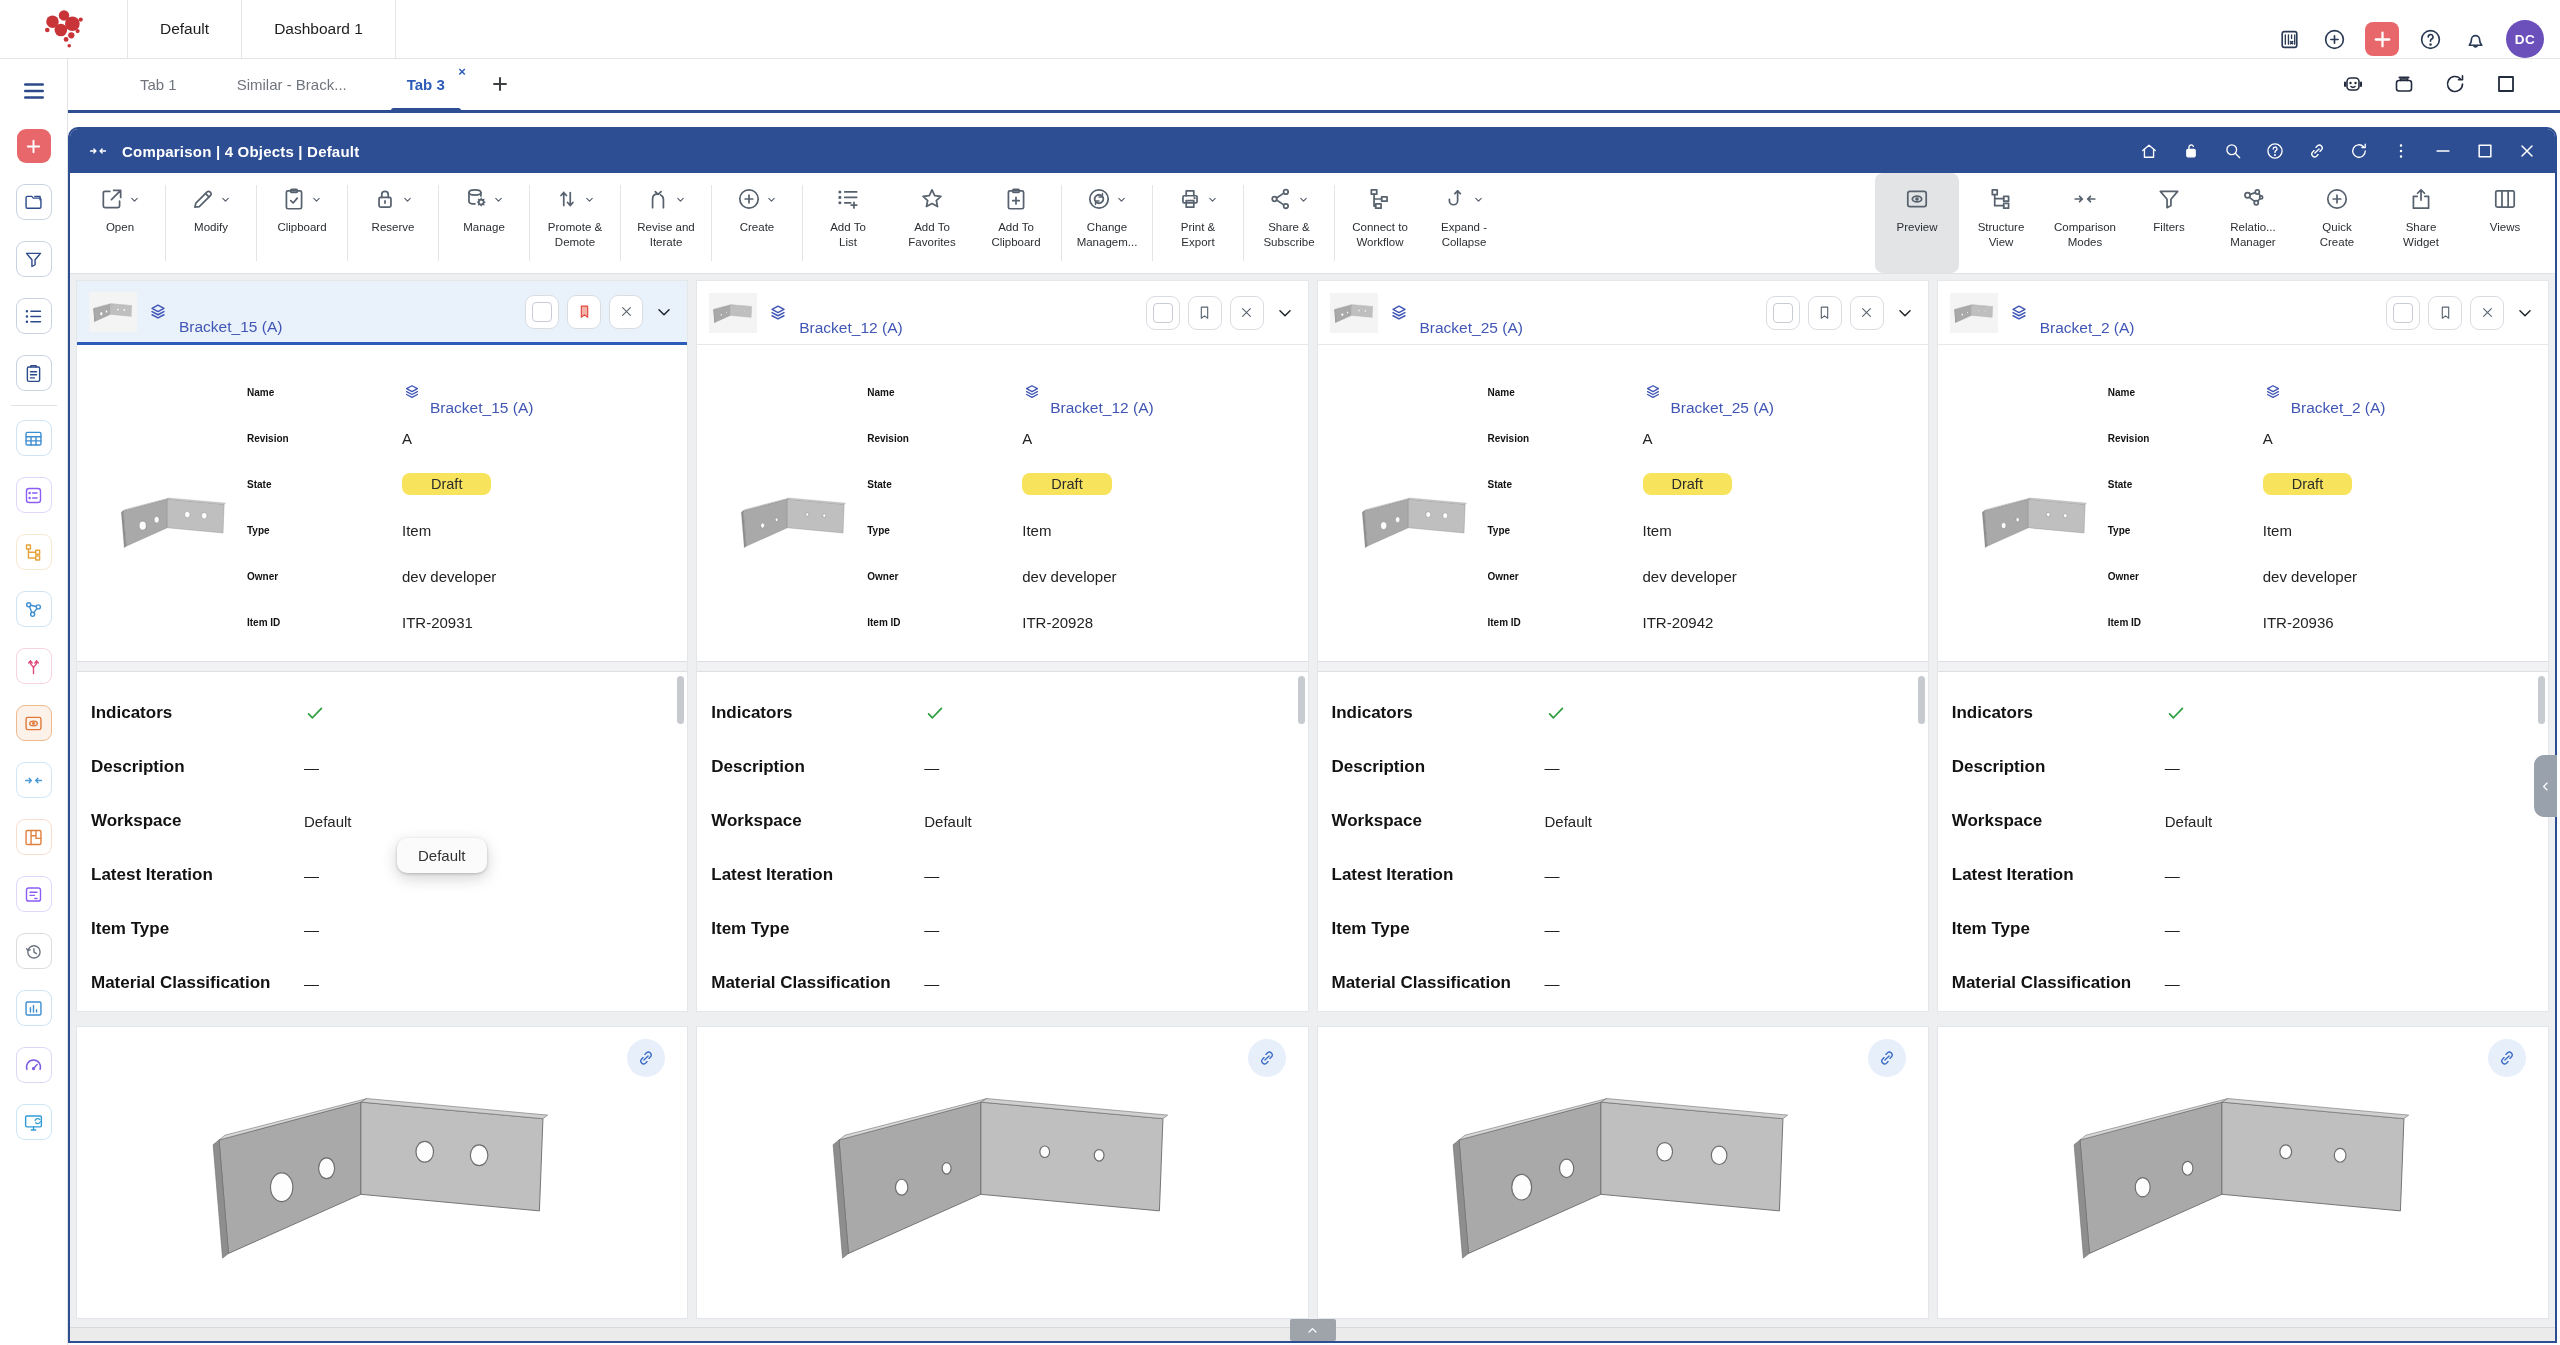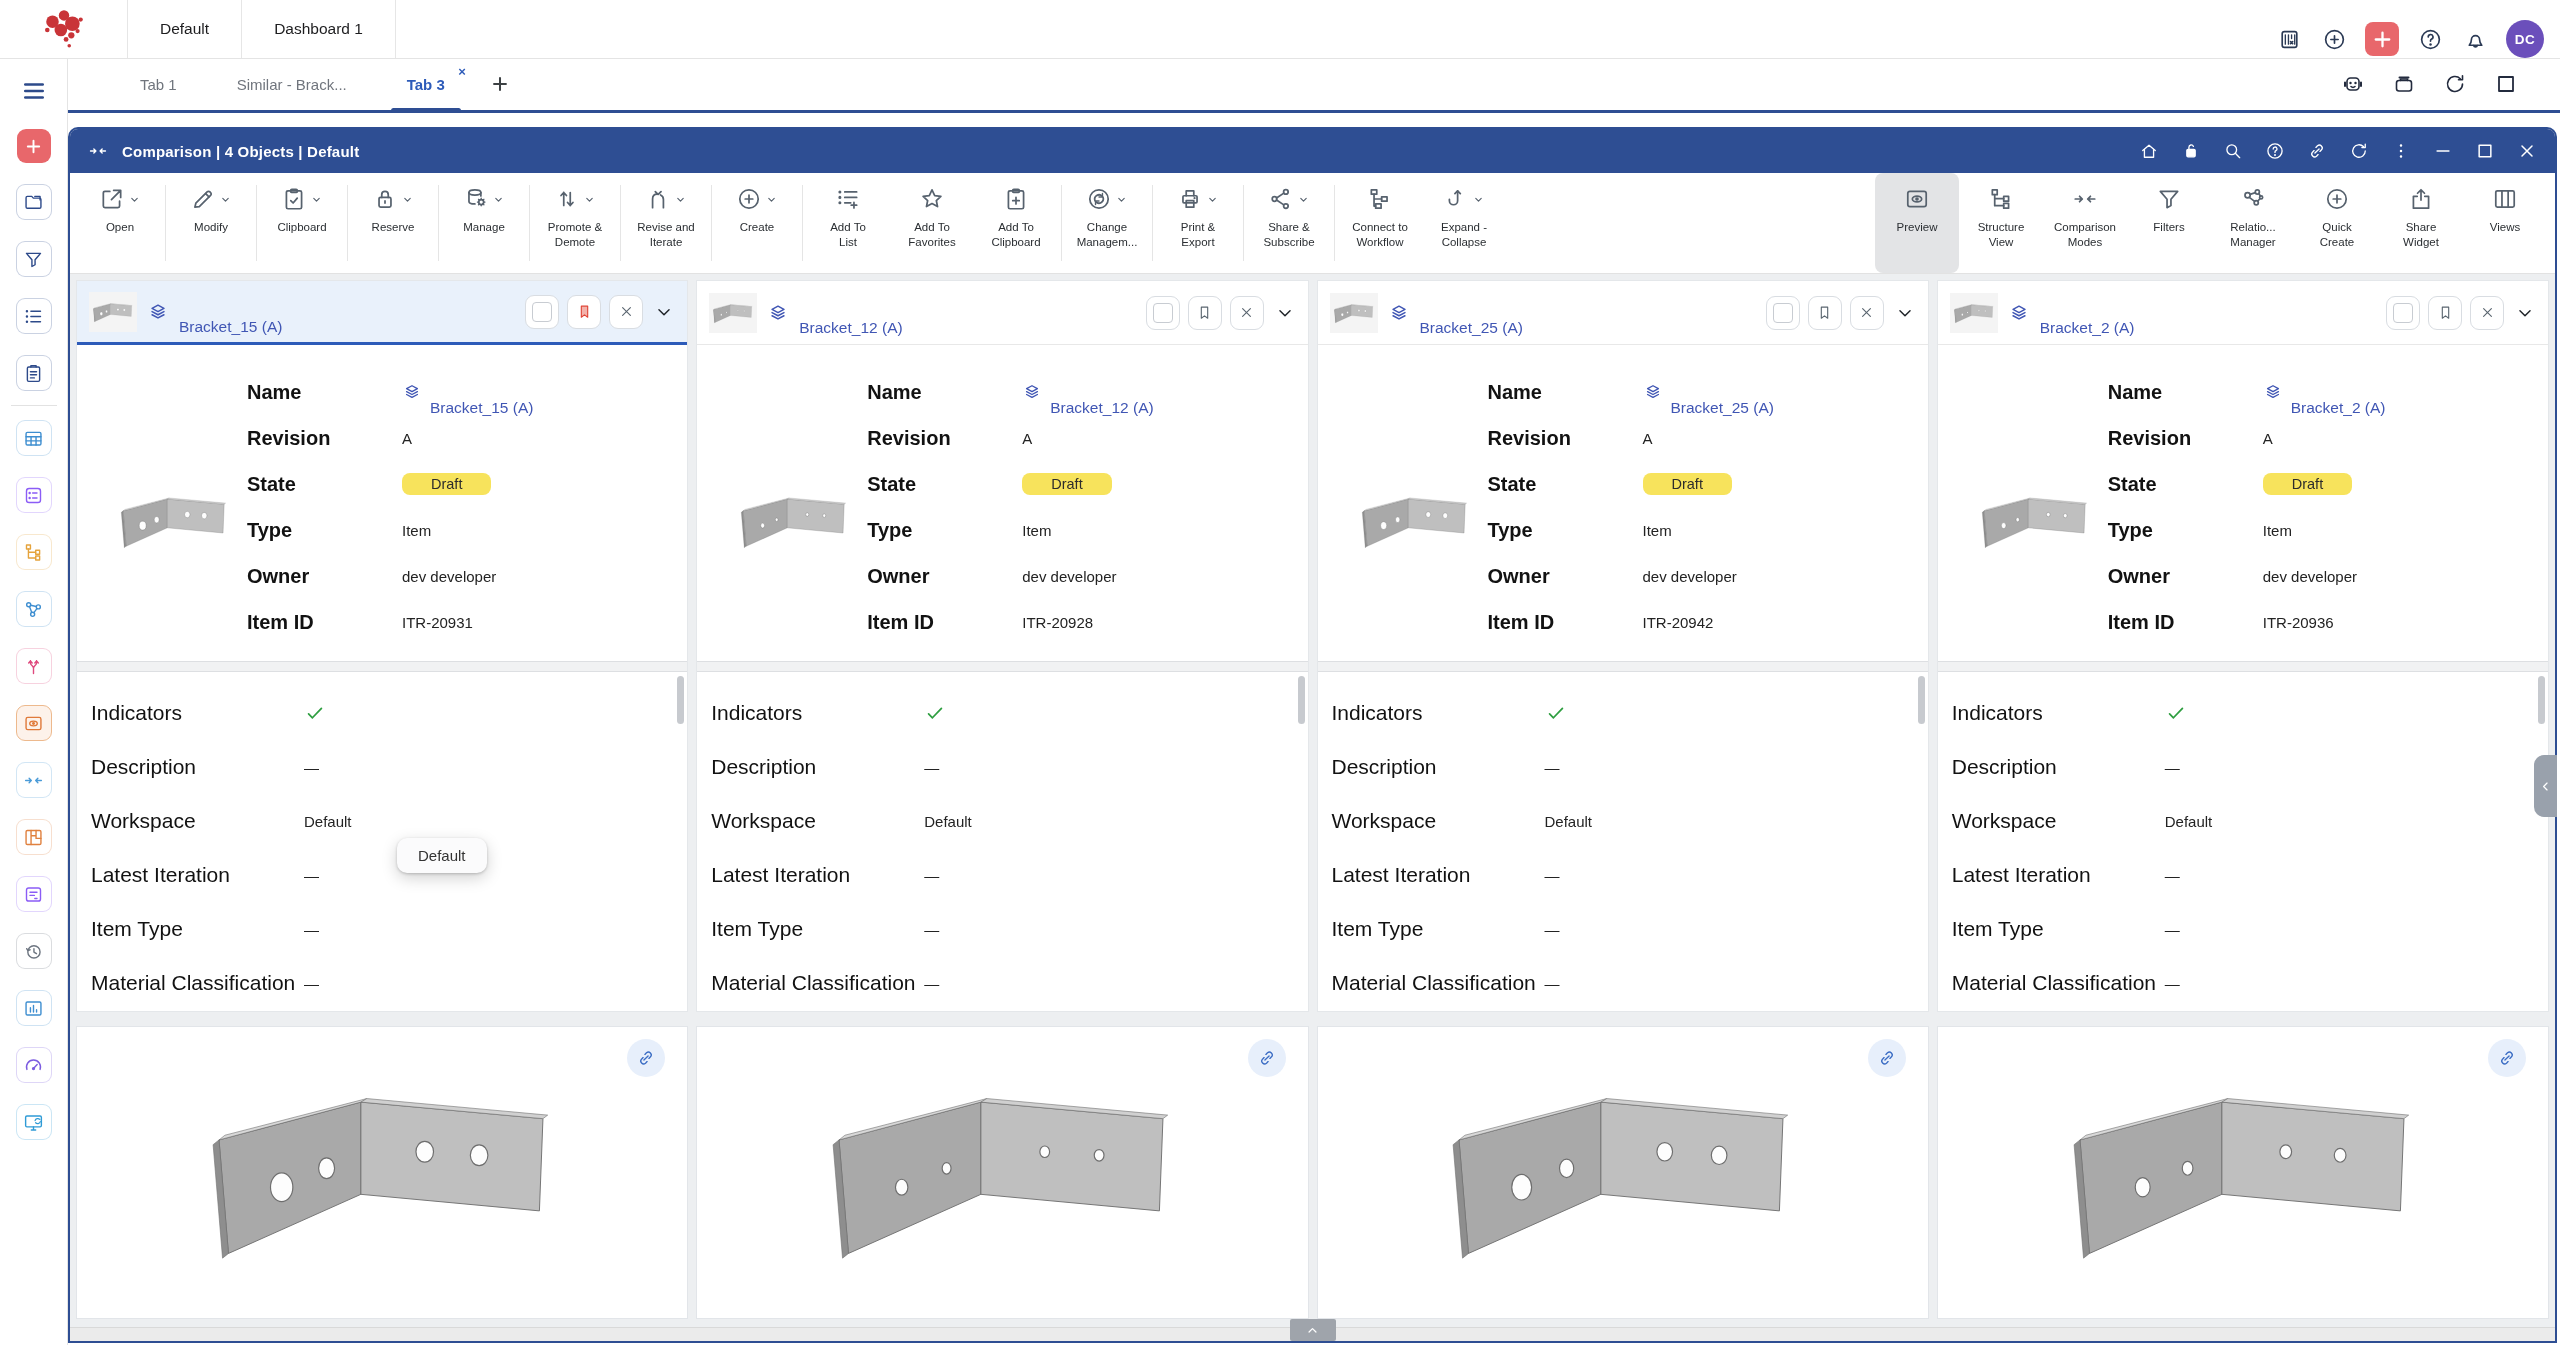--- a/index.html
+++ b/index.html
@@ -98,29 +98,29 @@
   .cbx{width:18px;height:18px;border:1.6px solid #c8ccd2;border-radius:4px;background:#fff;}
   .hbtn.bm-on{color:#e04437;}
   .hbtn.bm-on .svgi path{fill:#f3b1aa;}
   .hchev{color:#1f2328;cursor:pointer;display:flex;margin-left:2px;}
   .hchev .svgi{width:22px;height:22px;}
 
   .card-info{position:relative;height:316px;flex:none;padding:24px 20px 0 170px;box-sizing:border-box;}
   .info-thumb{position:absolute;left:38px;top:140px;width:118px;}
   .info-thumb svg{width:118px;height:72px;}
   .info-row{display:flex;align-items:center;height:46px;}
-  .info-label{width:155px;font-weight:bold;font-size:20px;color:#121212;flex:none;}
+  .info-label{width:155px;font-weight:bold;font-size:10px;color:#121212;flex:none;}
   .info-value{font-size:15px;color:#232323;display:flex;align-items:center;gap:8px;}
   .badge{background:#f7e35c;border-radius:8px;padding:3px 29px;font-size:14.5px;color:#2c2c2c;}
   .svgi.check{width:22px;height:22px;color:#2e9e40;}
 
   .card-sep{height:9px;flex:none;background:#f1f2f3;border-top:1px solid #dddfe2;border-bottom:1px solid #dddfe2;}
   .card-lower{position:relative;flex:1;padding:14px 16px 0 14px;box-sizing:border-box;}
   .lower-row{display:flex;align-items:center;height:54px;}
-  .lower-label{width:213px;font-weight:normal;font-size:21px;color:#121212;flex:none;}
+  .lower-label{width:213px;font-weight:bold;font-size:17px;color:#121212;flex:none;}
   .lower-value{font-size:15px;color:#232323;display:flex;align-items:center;}
   .vthumb{position:absolute;right:3px;top:4px;width:7px;height:48px;background:#c7cacf;border-radius:4px;cursor:pointer;}
   .tooltip{position:absolute;left:320px;top:166px;background:#fbfbfc;border-radius:10px;padding:9px 21px;
            font-size:15px;color:#333;box-shadow:0 1px 3px rgba(0,0,0,.2),0 5px 16px rgba(0,0,0,.18);z-index:5;}
 
   .preview-pane{flex:1;margin-top:14px;background:#fff;border:1px solid #e2e5e9;position:relative;
                 display:flex;align-items:center;justify-content:center;min-height:0;}
   .link-btn{position:absolute;right:22px;top:12px;width:38px;height:38px;border-radius:50%;background:#e7effb;
             color:#3a6cc4;display:flex;align-items:center;justify-content:center;cursor:pointer;}
   .link-btn .svgi{width:20px;height:20px;}

